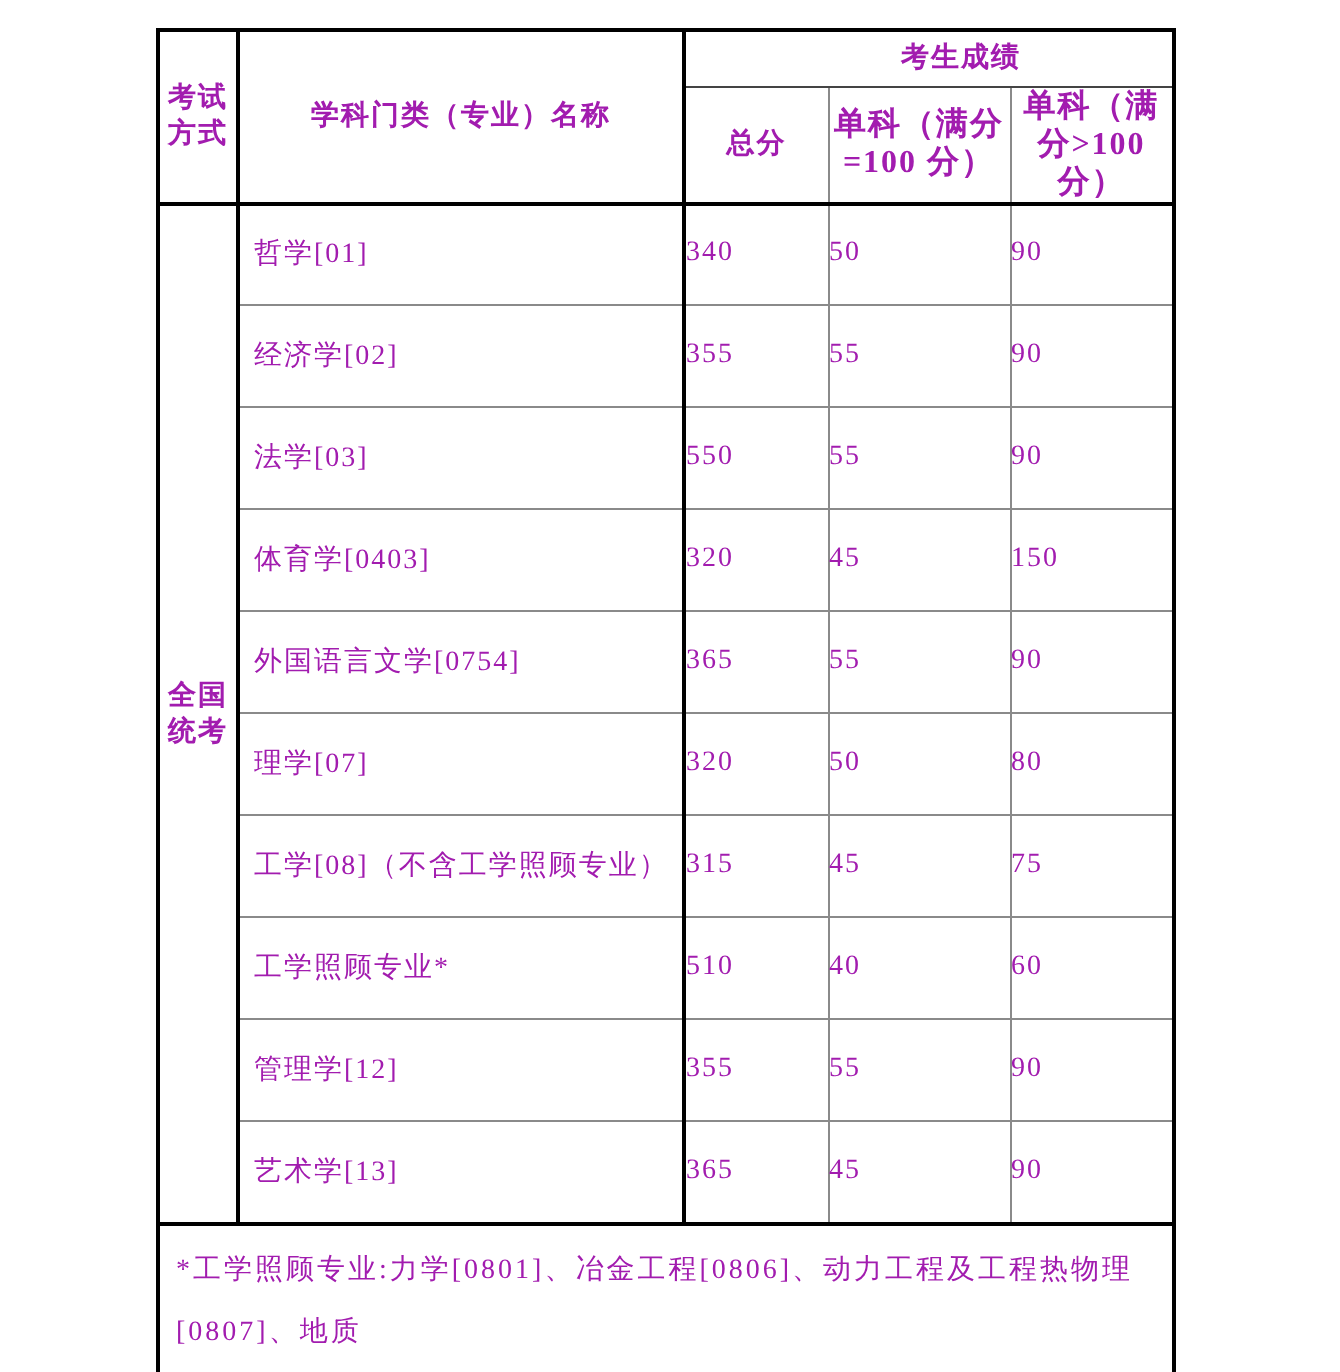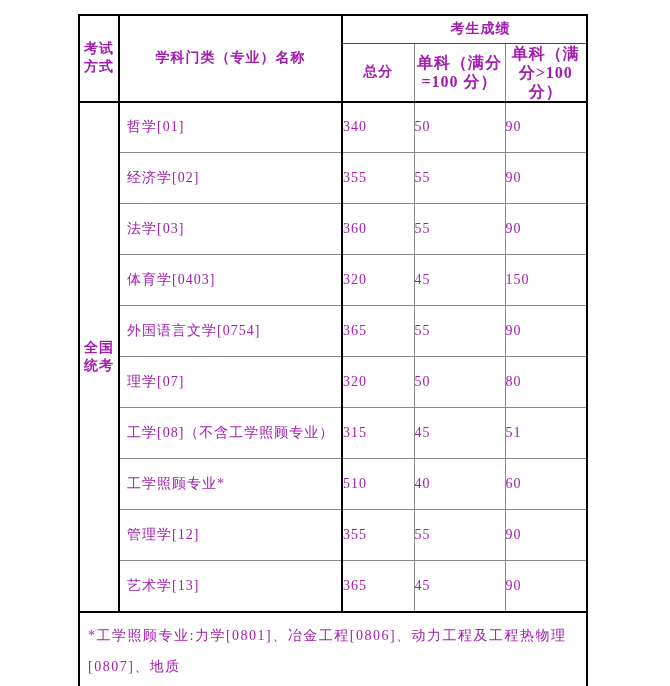--- a/index.html
+++ b/index.html
@@ -94,21 +94,21 @@
         <td class="num-cell">90</td>
       </tr>
       <tr class="brow">
         <td class="name-cell thick-r">经济学[02]</td>
         <td class="num-cell">355</td>
         <td class="num-cell">55</td>
         <td class="num-cell">90</td>
       </tr>
       <tr class="brow">
         <td class="name-cell thick-r">法学[03]</td>
-        <td class="num-cell">360</td>
+        <td class="num-cell">550</td>
         <td class="num-cell">55</td>
         <td class="num-cell">90</td>
       </tr>
       <tr class="brow">
         <td class="name-cell thick-r">体育学[0403]</td>
         <td class="num-cell">320</td>
         <td class="num-cell">45</td>
         <td class="num-cell">150</td>
       </tr>
       <tr class="brow">
@@ -120,21 +120,21 @@
       <tr class="brow">
         <td class="name-cell thick-r">理学[07]</td>
         <td class="num-cell">320</td>
         <td class="num-cell">50</td>
         <td class="num-cell">80</td>
       </tr>
       <tr class="brow">
         <td class="name-cell thick-r">工学[08]（不含工学照顾专业）</td>
         <td class="num-cell">315</td>
         <td class="num-cell">45</td>
-        <td class="num-cell">51</td>
+        <td class="num-cell">75</td>
       </tr>
       <tr class="brow">
         <td class="name-cell thick-r">工学照顾专业*</td>
         <td class="num-cell">510</td>
         <td class="num-cell">40</td>
         <td class="num-cell">60</td>
       </tr>
       <tr class="brow">
         <td class="name-cell thick-r">管理学[12]</td>
         <td class="num-cell">355</td>

